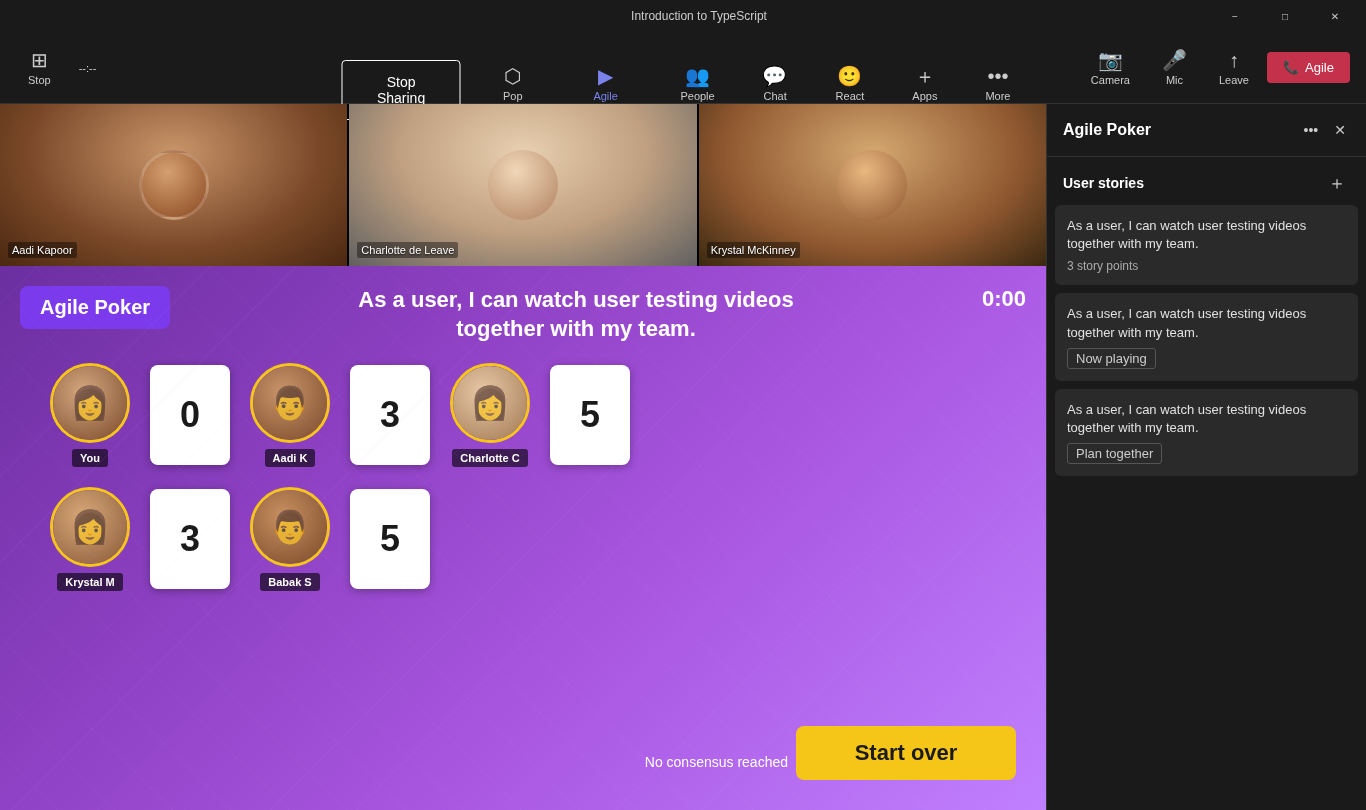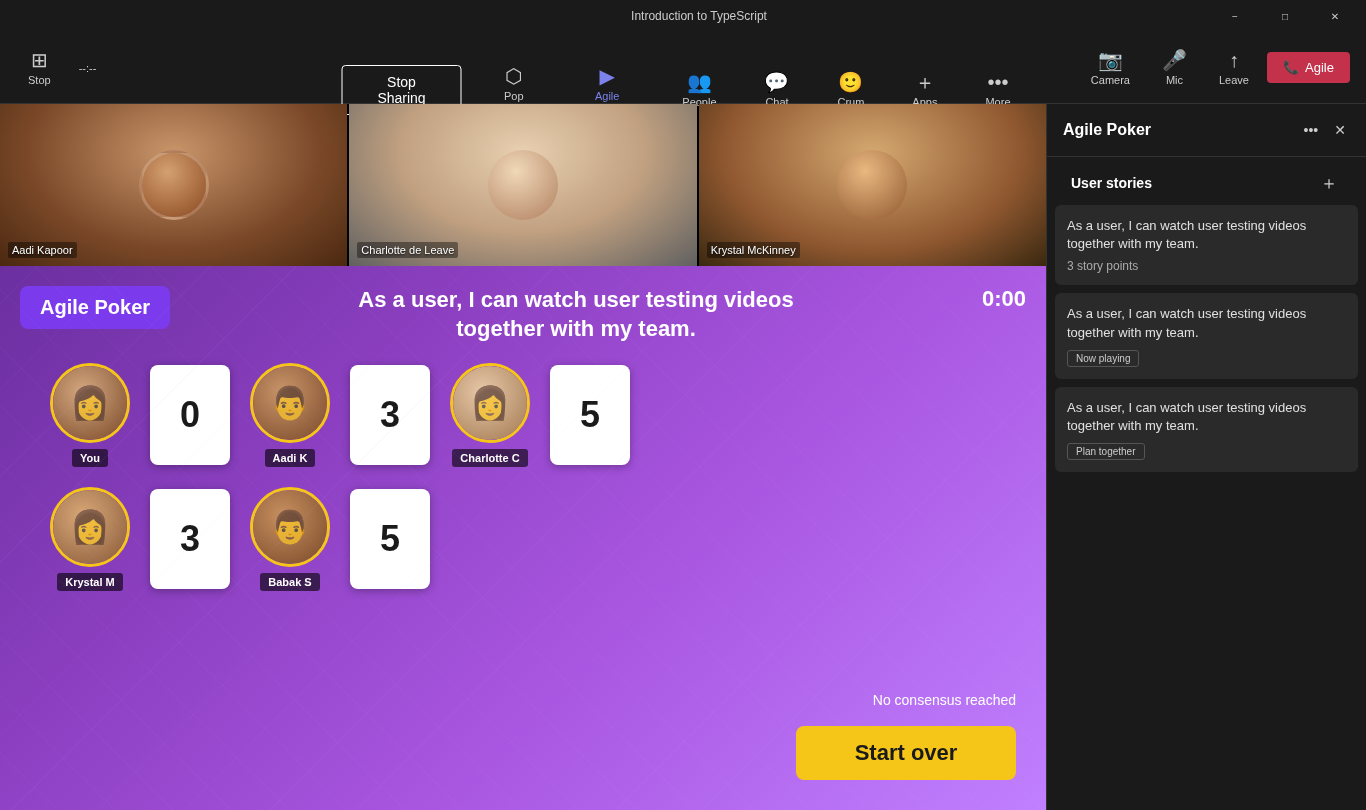--- a/index.html
+++ b/index.html
@@ -70,21 +70,20 @@
       background: transparent;
       border: none;
     }
     .timer-display {
       font-size: 11px;
       color: #ccc;
       padding: 4px 8px;
     }
     .toolbar-center {
       display: flex;
-      align-items: center;
       gap: 20px;
       position: absolute;
       left: 50%;
       transform: translateX(-50%);
       margin-top: 44px;
     }
     .stop-sharing-btn {
       background: transparent;
       border: 1.5px solid #fff;
       color: #fff;
@@ -271,21 +270,21 @@
 
     .no-consensus {
       color: #fff;
       font-size: 14px;
       text-align: right;
       margin-bottom: 10px;
     }
 
     .action-buttons {
       display: flex;
-      flex-direction: column;
+      flex-direction: row;
       align-items: flex-end;
       gap: 8px;
       position: absolute;
       right: 30px;
       bottom: 30px;
     }
     .start-over-btn {
       background: #f5c518;
       border: none;
       color: #1a1a1a;
@@ -340,21 +339,21 @@
       cursor: pointer;
       font-size: 14px;
       padding: 4px;
       border-radius: 3px;
     }
 
     .panel-section-header {
       display: flex;
       align-items: center;
       justify-content: space-between;
-      padding: 12px 24px 8px;
+      padding: 12px 16px 8px;
     }
     .panel-section-title {
       font-size: 14px;
       font-weight: 600;
       color: #fff;
     }
     .add-story-btn {
       background: transparent;
       border: none;
       color: #ccc;
@@ -381,21 +380,21 @@
     }
     .story-points {
       font-size: 12px;
       color: #aaa;
     }
     .story-badge {
       display: inline-block;
       border: 1px solid #555;
       border-radius: 3px;
       padding: 2px 8px;
-      font-size: 10px;
+      font-size: 13px;
       color: #ccc;
     }
 
     
     .face-circle {
       width: 100%;
       height: 100%;
       border-radius: 50%;
       display: flex;
       align-items: center;
@@ -455,21 +454,21 @@
     <button class="toolbar-nav-item">
       <span class="toolbar-icon">👥</span>
       <span>People</span>
     </button>
     <button class="toolbar-nav-item">
       <span class="toolbar-icon">💬</span>
       <span>Chat</span>
     </button>
     <button class="toolbar-nav-item">
       <span class="toolbar-icon">🙂</span>
-      <span>Crum</span>
+      <span>React</span>
     </button>
     <button class="toolbar-nav-item">
       <span class="toolbar-icon">＋</span>
       <span>Apps</span>
     </button>
     <button class="toolbar-nav-item">
       <span class="toolbar-icon">•••</span>
       <span>More</span>
     </button>
   </div>

